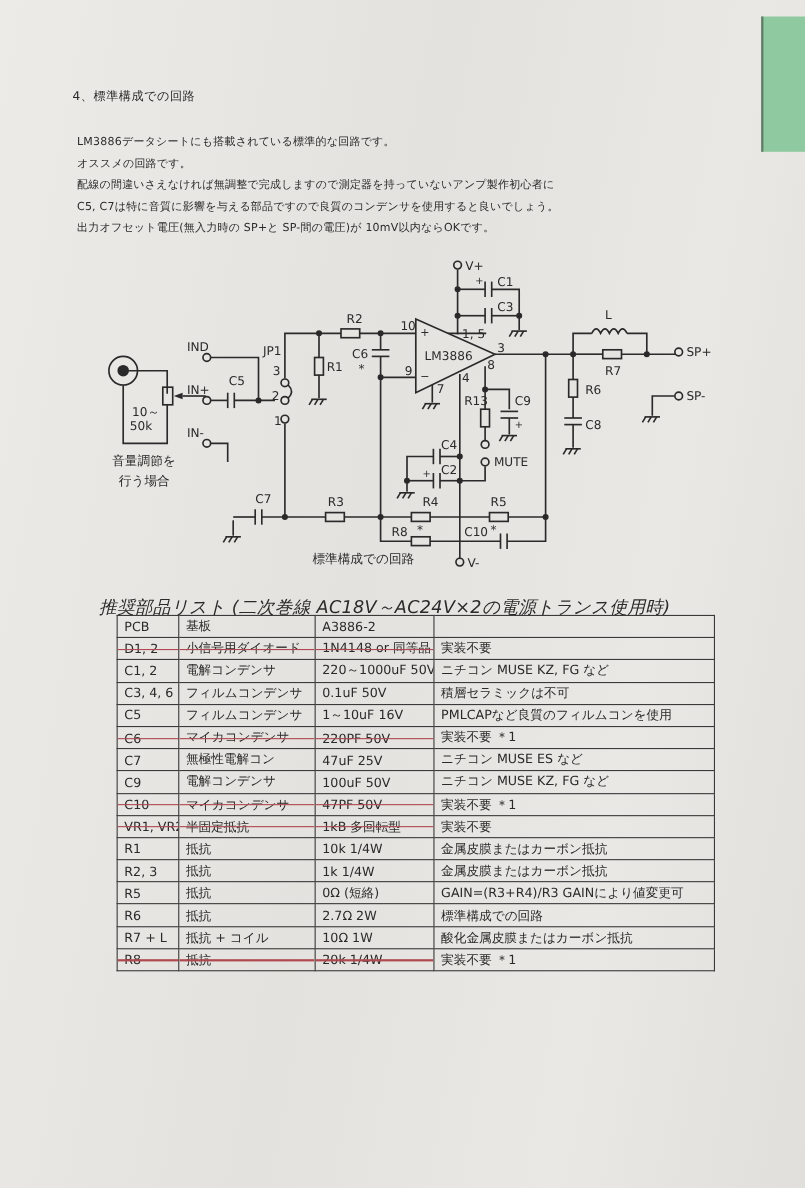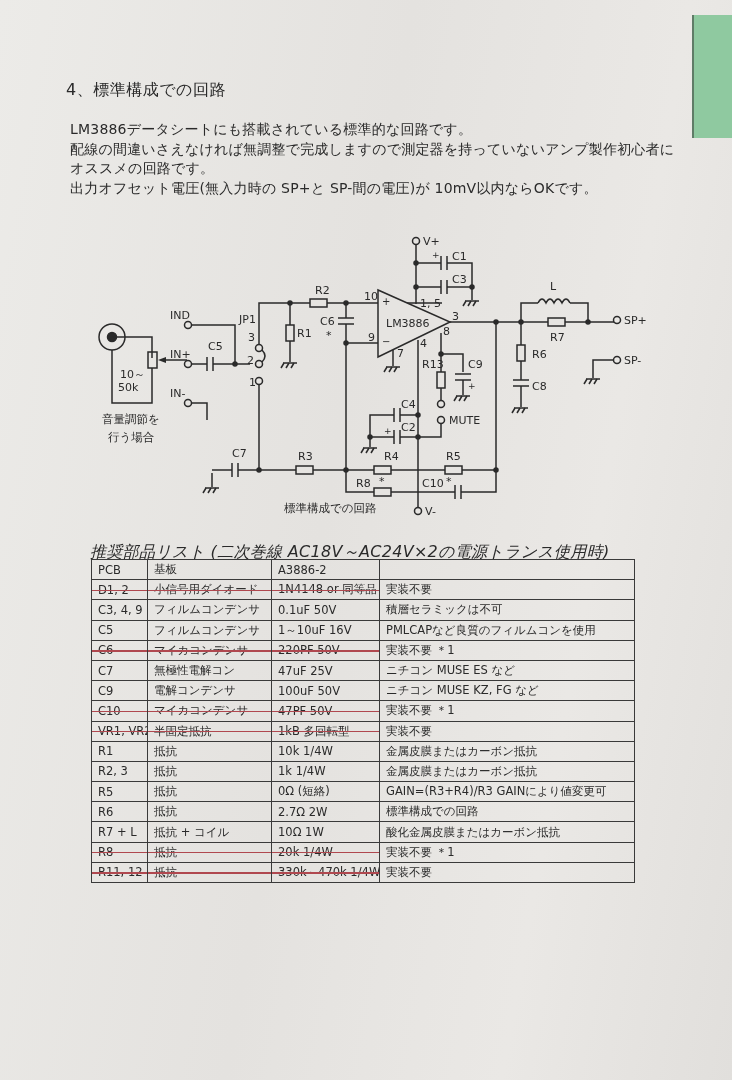--- a/index.html
+++ b/index.html
@@ -2,46 +2,47 @@
 <html><head>
 <meta charset="utf-8">
 <style>
   html,body{margin:0;padding:0;}
   body{width:732px;height:1080px;background:#e6e4e1;position:relative;overflow:hidden;
        font-family:"DejaVu Sans","Liberation Sans",sans-serif;color:#2a2a2a;}
   .page{position:absolute;left:0;top:0;width:732px;height:1080px;
         background:linear-gradient(100deg,#ecebe8 0%,#e4e2df 45%,#eae8e5 75%,#e1dfdc 100%);}
   .tab{position:absolute;left:692px;top:15px;width:40px;height:123px;background:#8fc9a0;
        border-left:2px solid #5f7c67;}
-  .heading{position:absolute;left:66px;top:80px;font-size:16px;letter-spacing:0.5px;}
-  .intro{position:absolute;left:70px;top:120px;font-size:14px;line-height:19.5px;letter-spacing:0.2px;}
+  .heading{position:absolute;left:66px;top:80px;font-size:11px;letter-spacing:0.5px;}
+  .intro{position:absolute;left:70px;top:120px;font-size:10px;line-height:19.5px;letter-spacing:0.2px;}
   .intro div{white-space:nowrap;}
   svg.schem{position:absolute;left:0;top:0;}
   svg text{font-family:"DejaVu Sans","Liberation Sans",sans-serif;fill:#2a2a2a;}
   .list-title{position:absolute;left:90px;top:542px;font-size:16px;letter-spacing:0.3px;white-space:nowrap;font-style:italic;}
-  table.parts{position:absolute;left:91px;top:559px;border-collapse:collapse;font-size:11.5px;
+  table.parts{position:absolute;left:106px;top:559px;border-collapse:collapse;font-size:11.5px;
               width:543px;table-layout:fixed;padding-left:40px;}
   table.parts td{border:1.3px solid #3a3a3a;height:19.2px;padding:0 0 0 6px;white-space:nowrap;overflow:hidden;
                  position:relative;}
   table.parts col.c1{width:56px;} table.parts col.c2{width:124px;}
   table.parts col.c3{width:108px;} table.parts col.c4{width:255px;}
   tr.struck td.s::after{content:"";position:absolute;left:0;right:0;top:50%;height:1.2px;background:#b0484f;}
 </style>
 </head>
 <body>
 
 <div class="page"></div>
 <div class="tab"></div>
 
 <div class="heading">4、標準構成での回路</div>
 
 <div class="intro">
   <div>LM3886データシートにも搭載されている標準的な回路です。</div>
+  <div>オススメの回路です。</div>
   <div>配線の間違いさえなければ無調整で完成しますので測定器を持っていないアンプ製作初心者に</div>
-  <div>オススメの回路です。</div>
+  <div>C5, C7は特に音質に影響を与える部品ですので良質のコンデンサを使用すると良いでしょう。</div>
   <div>出力オフセット電圧(無入力時の SP+と SP-間の電圧)が 10mV以内ならOKです。</div>
 </div>
 
 <svg class="schem" width="732" height="540" viewBox="0 0 732 540" stroke="#2a2a2a" stroke-width="1.5" fill="none">
 
   <g>
     <circle cx="112" cy="337" r="13"></circle>
     <circle cx="112" cy="337" r="4.5" fill="#2a2a2a"></circle>
   </g>
 
@@ -293,21 +294,27 @@
         <td class="s">A3886-2</td>
         <td></td>
       </tr>
       <tr class="struck">
         <td class="s">D1, 2</td>
         <td class="s">小信号用ダイオード</td>
         <td class="s">1N4148 or 同等品</td>
         <td>実装不要</td>
       </tr>
       <tr>
-        <td class="s">C3, 4, 9</td>
+        <td class="s">C1, 2</td>
+        <td class="s">電解コンデンサ</td>
+        <td class="s">220～1000uF 50V</td>
+        <td>ニチコン MUSE KZ, FG など</td>
+      </tr>
+      <tr>
+        <td class="s">C3, 4, 6</td>
         <td class="s">フィルムコンデンサ</td>
         <td class="s">0.1uF 50V</td>
         <td>積層セラミックは不可</td>
       </tr>
       <tr>
         <td class="s">C5</td>
         <td class="s">フィルムコンデンサ</td>
         <td class="s">1～10uF 16V</td>
         <td>PMLCAPなど良質のフィルムコンを使用</td>
       </tr>
@@ -370,20 +377,14 @@
         <td class="s">抵抗 + コイル</td>
         <td class="s">10Ω   1W</td>
         <td>酸化金属皮膜またはカーボン抵抗</td>
       </tr>
       <tr class="struck">
         <td class="s">R8</td>
         <td class="s">抵抗</td>
         <td class="s">20k 1/4W</td>
         <td>実装不要 ＊1</td>
       </tr>
-      <tr class="struck">
-        <td class="s">R11, 12</td>
-        <td class="s">抵抗</td>
-        <td class="s">330k～470k 1/4W</td>
-        <td>実装不要</td>
-      </tr>
     </tbody>
 </table>
 
 </body></html>

